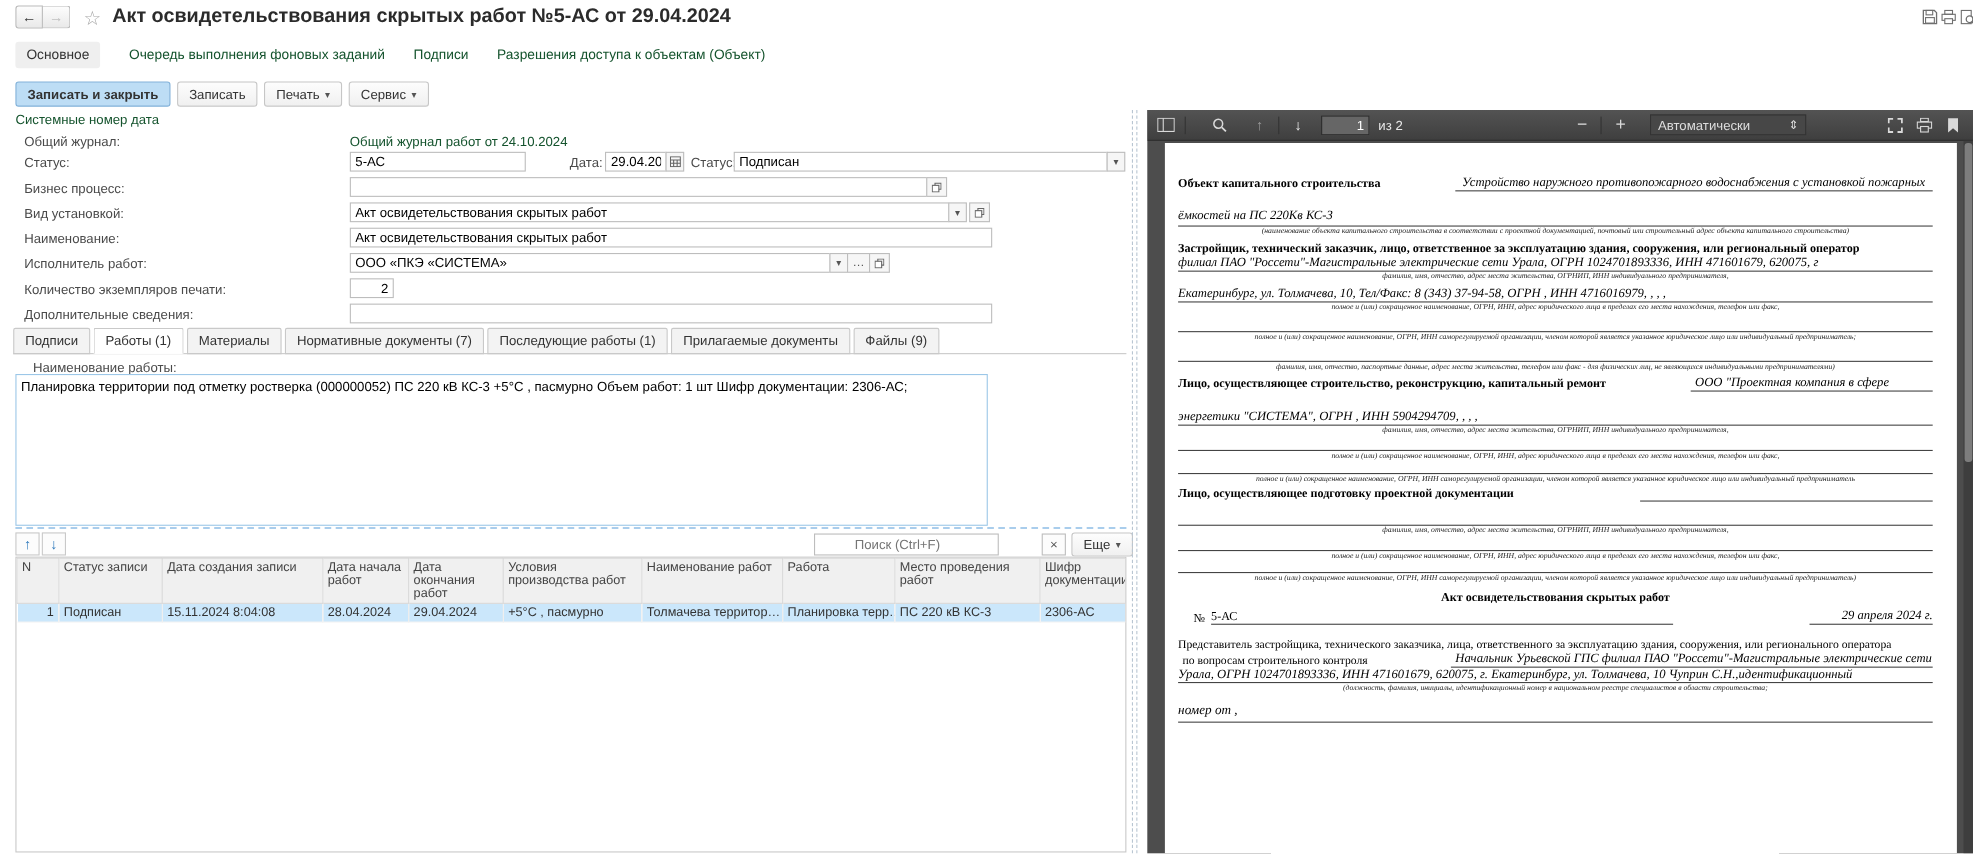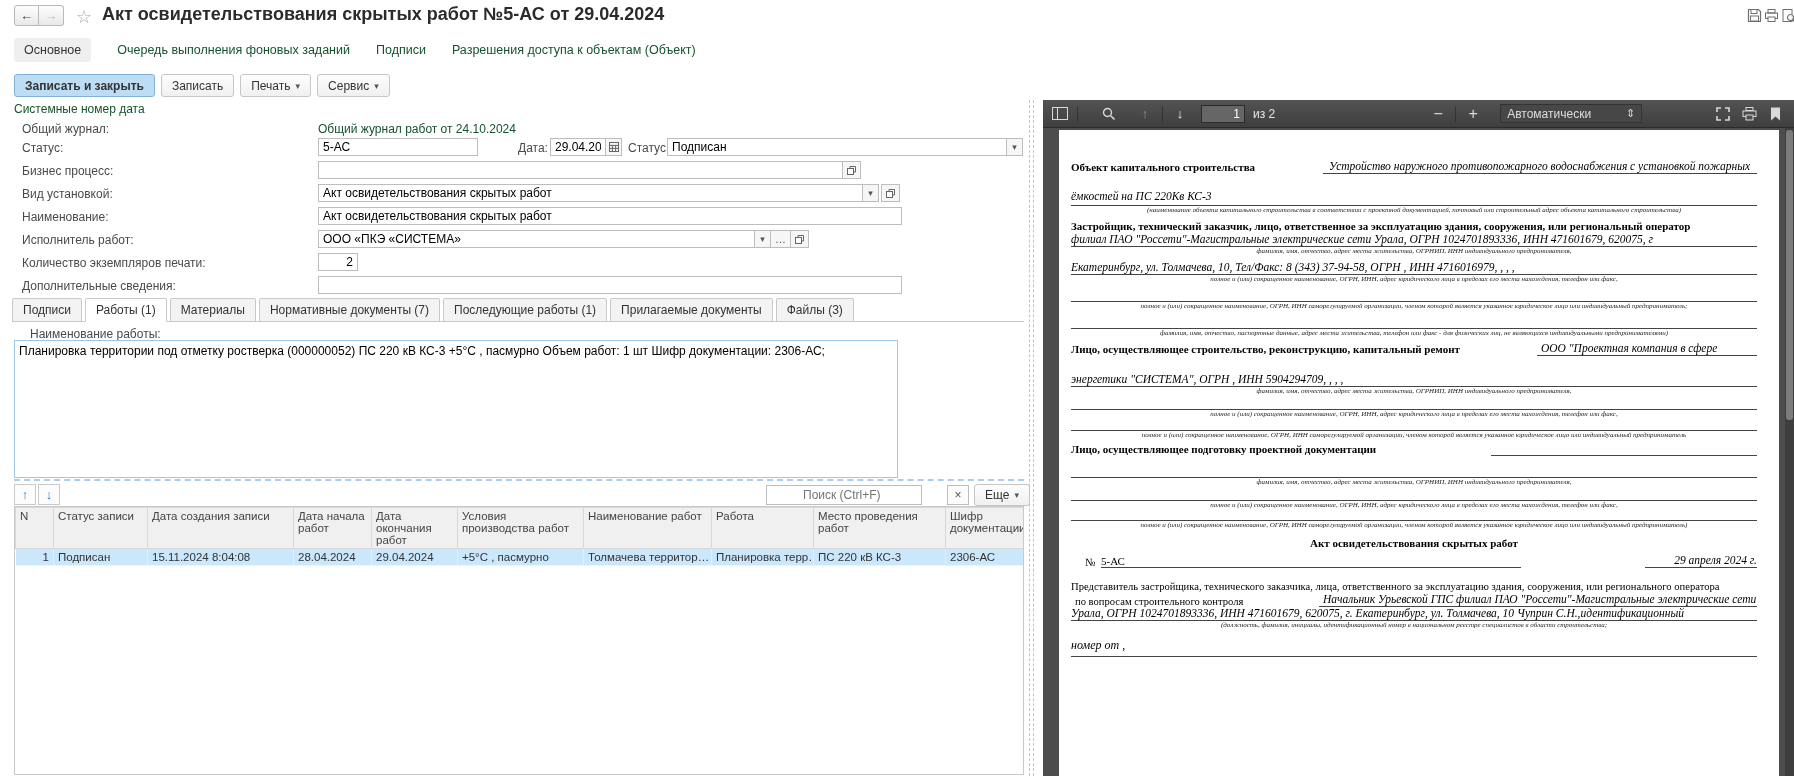--- a/index.html
+++ b/index.html
@@ -162,38 +162,38 @@
     </svg>
 </div>
 
 <span class="lbl" style="left:22px;top:256px">Количество экземпляров печати:</span>
 <input class="fld" style="left: 318px; top: 253px; width: 40px; text-align: right;" value="2">
 
 <span class="lbl" style="left:22px;top:279px">Дополнительные сведения:</span>
 <input class="fld" style="left: 318px; top: 276px; width: 584px;" value="">
 
 <div class="abs" style="left:12px;top:298px;white-space:nowrap">
-  <span class="tab">Подписи</span><span class="tab active">Работы (1)</span><span class="tab">Материалы</span><span class="tab">Нормативные документы (7)</span><span class="tab">Последующие работы (1)</span><span class="tab">Прилагаемые документы</span><span class="tab">Файлы (3)</span>
+  <span class="tab">Подписи</span><span class="tab active">Работы (1)</span><span class="tab">Материалы</span><span class="tab">Нормативные документы (7)</span><span class="tab">Последующие работы (1)</span><span class="tab">Прилагаемые документы</span><span class="tab">Файлы (9)</span>
 </div>
 <div class="abs" style="left:12px;top:321px;width:1012px;height:1px;background:#c9c9c9"></div>
 
 <span class="lbl" style="left:30px;top:327px">Наименование работы:</span>
 
 <div class="abs" style="left:14px;top:340px;width:884px;height:138px;border:1px solid #9cc7e8;background:#fff;font-size:12px;color:#000;padding:3px 4px;line-height:15px">Планировка территории под отметку ростверка (000000052) ПС 220 кВ КС-3 +5°С , пасмурно  Объем работ: 1 шт Шифр документации: 2306-АС;</div>
 <div class="abs" style="left:14px;top:479px;width:1010px;height:0;border-top:2px dashed #a9cdec"></div>
 
 <div class="abs" style="left:14px;top:484px;display:flex">
   <div class="movebtn">
       <span>↑</span>
     </div>
   <div class="movebtn">
       <span>↓</span>
     </div>
 </div>
-<input class="fld" style="left: 766px; top: 485px; width: 156px; height: 20px; color: rgb(170, 170, 170); padding-left: 36px;" placeholder="Поиск (Ctrl+F)">
+<input class="fld" style="left: 740px; top: 485px; width: 168px; height: 20px; color: rgb(170, 170, 170); padding-left: 36px;" placeholder="Поиск (Ctrl+F)">
 <div class="sqbtn" style="left:947px;top:485px;width:22px;height:20px;font-size:12px;background:#fcfcfc">
     <span>×</span>
   </div>
 <button class="cmdbtn" style="position:absolute;left:974px;top:484px;height:22px">
     <span>Еще</span>
     <span class="caret">▾</span>
   </button>
 
 <div class="grid-wrap">
   <table>

